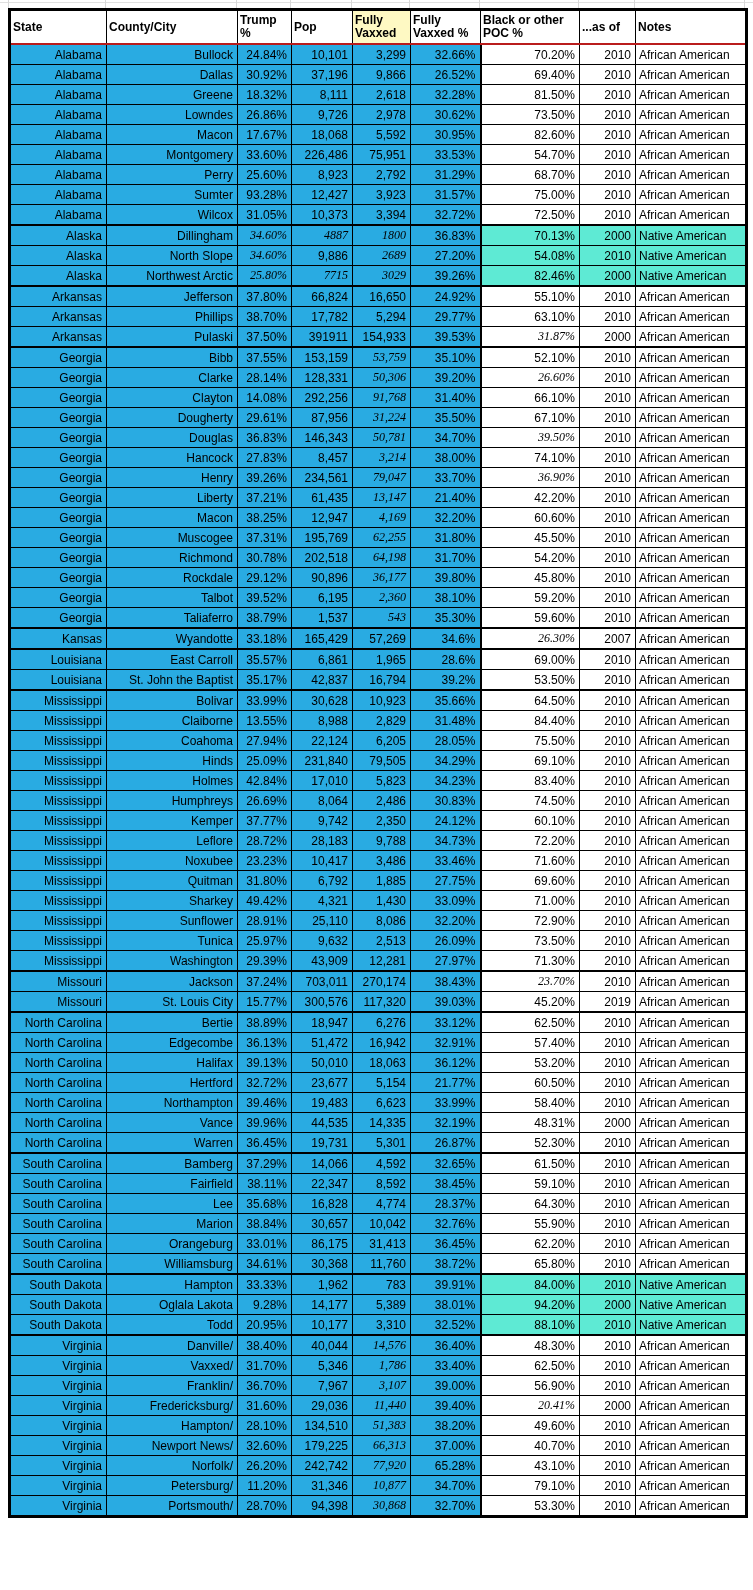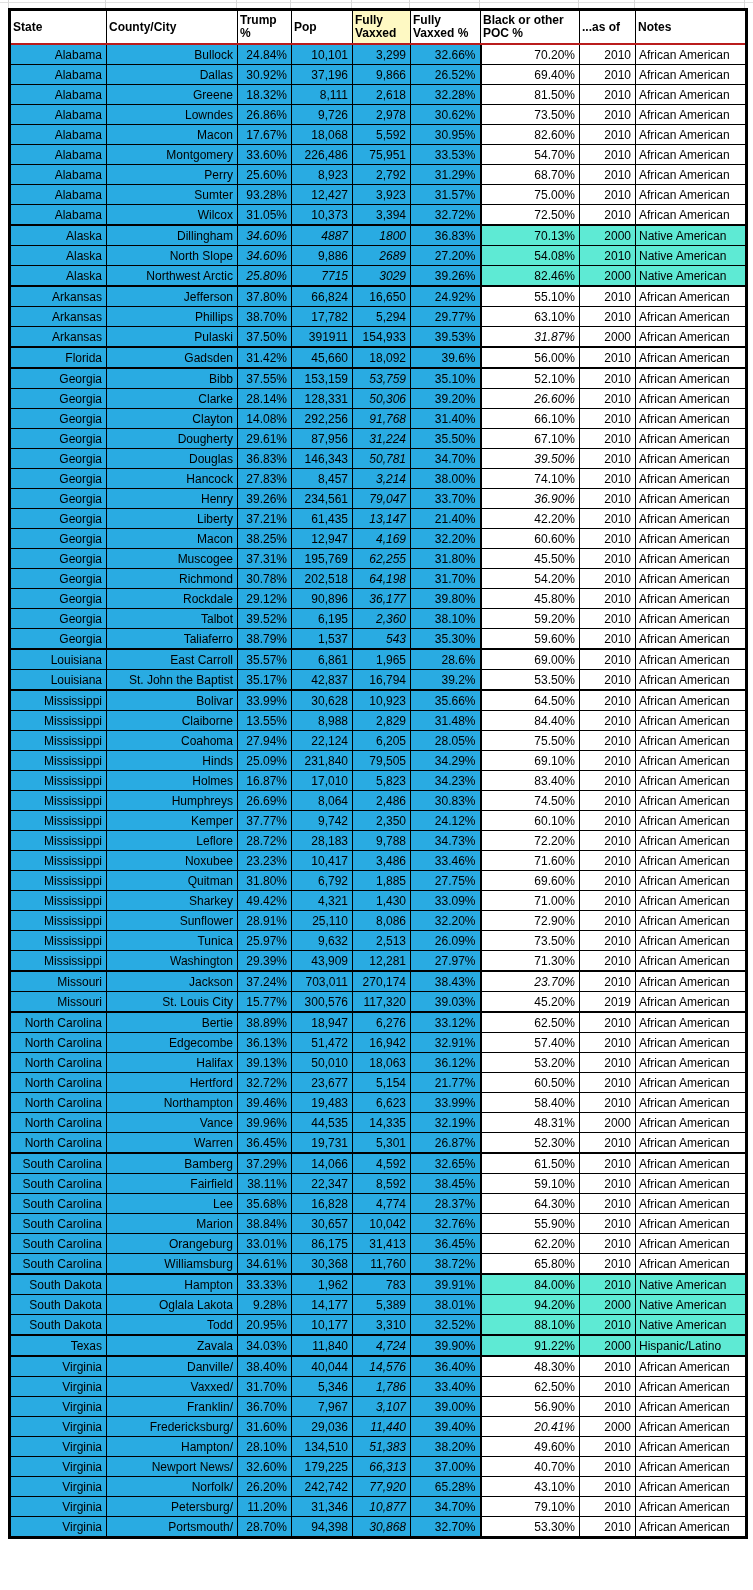--- a/index.html
+++ b/index.html
@@ -13,21 +13,21 @@
   thead th{height:32px;background:#fff;font-size:12px;font-weight:bold;line-height:13px;
            text-align:left;padding:0 2px;border-bottom:2px solid #b91c1c;white-space:normal;}
   thead th.hl{background:#fef9c3;}
   tbody td{height:19px;font-size:12px;padding:0 4px 0 2px;text-align:right;}
   td.c{background:#29ABE2;}
   td.w{background:#FFFFFF;}
   td.g{background:#5eead4;}
   td.notes{text-align:left;padding:0 2px 0 3px;}
   td.pocl{border-left-width:2px;}
   tr.grp td{border-top-width:2px;}
-  td.i{font-style:italic;}
+  td.i{font-style:italic;font-family:Liberation Serif, serif;}
   .vstub{position:absolute;width:1px;background:#d8d8d8;}
   .hstub{position:absolute;height:1px;background:#e0e0e0;left:0;width:753px;}
 </style>
 </head>
 <body>
 
 <div class="sheet">
   <table>
     <colgroup>
       <col class="c-state">
@@ -213,31 +213,20 @@
           <td class="c">Pulaski</td>
           <td class="c">37.50%</td>
           <td class="c">391911</td>
           <td class="c">154,933</td>
           <td class="c">39.53%</td>
           <td class="w pocl i">31.87%</td>
           <td class="w">2000</td>
           <td class="w notes">African American</td>
         </tr>
         <tr class="grp">
-          <td class="c">Florida</td>
-          <td class="c">Gadsden</td>
-          <td class="c">31.42%</td>
-          <td class="c">45,660</td>
-          <td class="c">18,092</td>
-          <td class="c">39.6%</td>
-          <td class="w pocl">56.00%</td>
-          <td class="w">2010</td>
-          <td class="w notes">African American</td>
-        </tr>
-        <tr class="grp">
           <td class="c">Georgia</td>
           <td class="c">Bibb</td>
           <td class="c">37.55%</td>
           <td class="c">153,159</td>
           <td class="c i">53,759</td>
           <td class="c">35.10%</td>
           <td class="w pocl">52.10%</td>
           <td class="w">2010</td>
           <td class="w notes">African American</td>
         </tr>
@@ -375,20 +364,31 @@
         </tr>
         <tr>
           <td class="c">Georgia</td>
           <td class="c">Taliaferro</td>
           <td class="c">38.79%</td>
           <td class="c">1,537</td>
           <td class="c i">543</td>
           <td class="c">35.30%</td>
           <td class="w pocl">59.60%</td>
           <td class="w">2010</td>
+          <td class="w notes">African American</td>
+        </tr>
+        <tr class="grp">
+          <td class="c">Kansas</td>
+          <td class="c">Wyandotte</td>
+          <td class="c">33.18%</td>
+          <td class="c">165,429</td>
+          <td class="c">57,269</td>
+          <td class="c">34.6%</td>
+          <td class="w pocl i">26.30%</td>
+          <td class="w">2007</td>
           <td class="w notes">African American</td>
         </tr>
         <tr class="grp">
           <td class="c">Louisiana</td>
           <td class="c">East Carroll</td>
           <td class="c">35.57%</td>
           <td class="c">6,861</td>
           <td class="c">1,965</td>
           <td class="c">28.6%</td>
           <td class="w pocl">69.00%</td>
@@ -446,21 +446,21 @@
           <td class="c">231,840</td>
           <td class="c">79,505</td>
           <td class="c">34.29%</td>
           <td class="w pocl">69.10%</td>
           <td class="w">2010</td>
           <td class="w notes">African American</td>
         </tr>
         <tr>
           <td class="c">Mississippi</td>
           <td class="c">Holmes</td>
-          <td class="c">16.87%</td>
+          <td class="c">42.84%</td>
           <td class="c">17,010</td>
           <td class="c">5,823</td>
           <td class="c">34.23%</td>
           <td class="w pocl">83.40%</td>
           <td class="w">2010</td>
           <td class="w notes">African American</td>
         </tr>
         <tr>
           <td class="c">Mississippi</td>
           <td class="c">Humphreys</td>
@@ -750,31 +750,20 @@
         <tr>
           <td class="c">South Dakota</td>
           <td class="c">Todd</td>
           <td class="c">20.95%</td>
           <td class="c">10,177</td>
           <td class="c">3,310</td>
           <td class="c">32.52%</td>
           <td class="g pocl">88.10%</td>
           <td class="g">2010</td>
           <td class="g notes">Native American</td>
-        </tr>
-        <tr class="grp">
-          <td class="c">Texas</td>
-          <td class="c">Zavala</td>
-          <td class="c">34.03%</td>
-          <td class="c">11,840</td>
-          <td class="c i">4,724</td>
-          <td class="c">39.90%</td>
-          <td class="g pocl">91.22%</td>
-          <td class="g">2000</td>
-          <td class="g notes">Hispanic/Latino</td>
         </tr>
         <tr class="grp">
           <td class="c">Virginia</td>
           <td class="c">Danville/</td>
           <td class="c">38.40%</td>
           <td class="c">40,044</td>
           <td class="c i">14,576</td>
           <td class="c">36.40%</td>
           <td class="w pocl">48.30%</td>
           <td class="w">2010</td>

